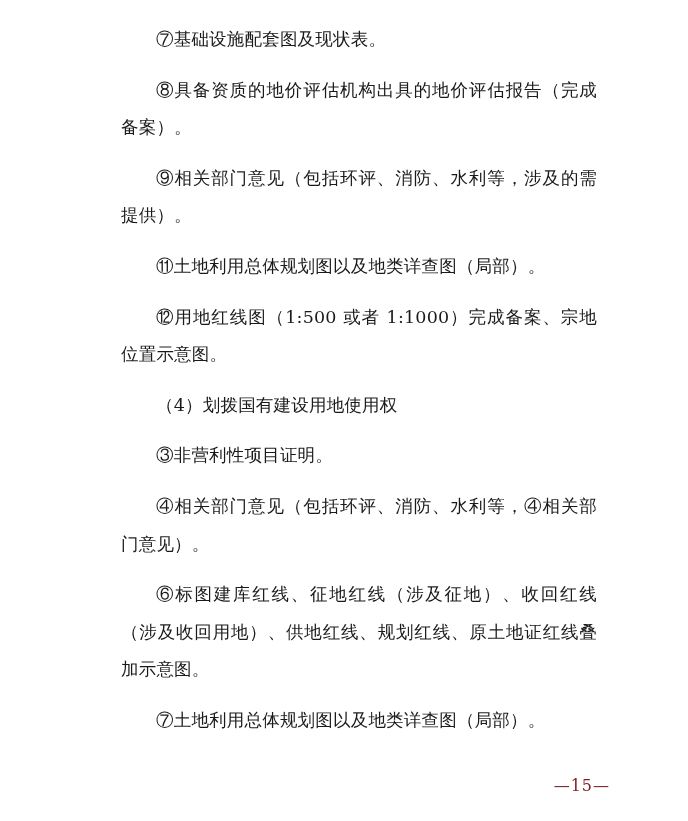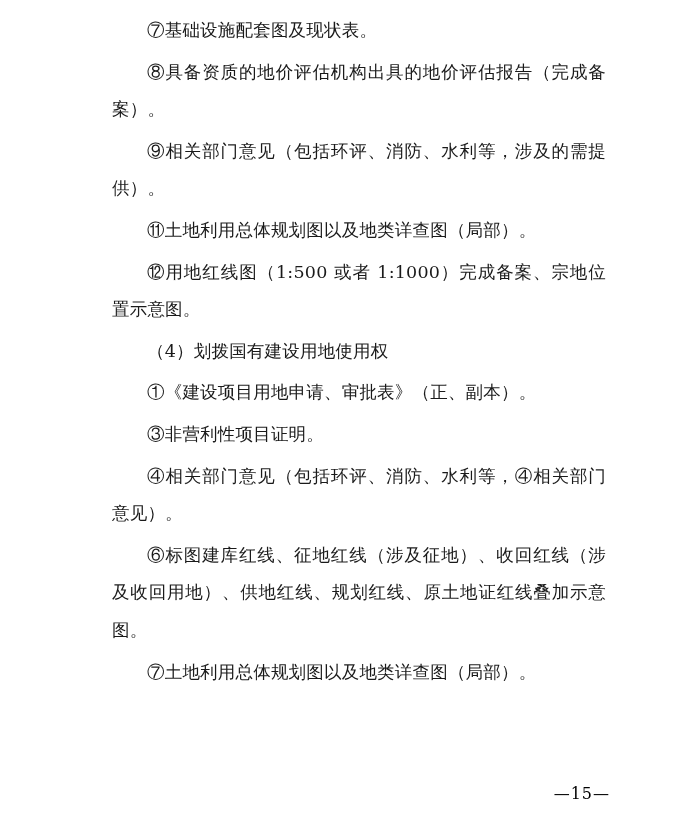--- a/index.html
+++ b/index.html
@@ -22,49 +22,48 @@
     padding: 8px 78px 0 108px;
   }
   .body-text {
     font-size: 17.5px;
     line-height: 37.6px;
     text-align: justify;
     text-justify: inter-ideograph;
     letter-spacing: 0.2px;
   }
   .para {
-    margin: 4px;
+    margin: 13px;
     text-indent: 0;
   }
   .para.indent {
     text-indent: 2em;
   }
   .page-number {
     position: absolute;
     left: 0;
     right: 78px;
-    bottom: 18px;
+    bottom: 26px;
     text-align: right;
     font-family: "DejaVu Serif", "Liberation Serif", serif;
     font-size: 16px;
     letter-spacing: 1px;
-    color: #000000;
+    color: #7f1d1d;
   }
 </style>
 </head>
 <body>
 
 <div class="page">
   <div class="body-text">
     <p class="para indent">⑦基础设施配套图及现状表。</p>
     <p class="para indent">⑧具备资质的地价评估机构出具的地价评估报告（完成备案）。</p>
     <p class="para indent">⑨相关部门意见（包括环评、消防、水利等，涉及的需提供）。</p>
     <p class="para indent">⑪土地利用总体规划图以及地类详查图（局部）。</p>
     <p class="para indent">⑫用地红线图（1:500 或者 1:1000）完成备案、宗地位置示意图。</p>
     <p class="para indent">（4）划拨国有建设用地使用权</p>
-    <p class="para indent">①《建设项目用地申请、审批表》（正、副本）。</p>
     <p class="para indent">③非营利性项目证明。</p>
     <p class="para indent">④相关部门意见（包括环评、消防、水利等，④相关部门意见）。</p>
     <p class="para indent">⑥标图建库红线、征地红线（涉及征地）、收回红线（涉及收回用地）、供地红线、规划红线、原土地证红线叠加示意图。</p>
     <p class="para indent">⑦土地利用总体规划图以及地类详查图（局部）。</p>
   </div>
   <div class="page-number">—15—</div>
 </div>
 
 </body></html>

